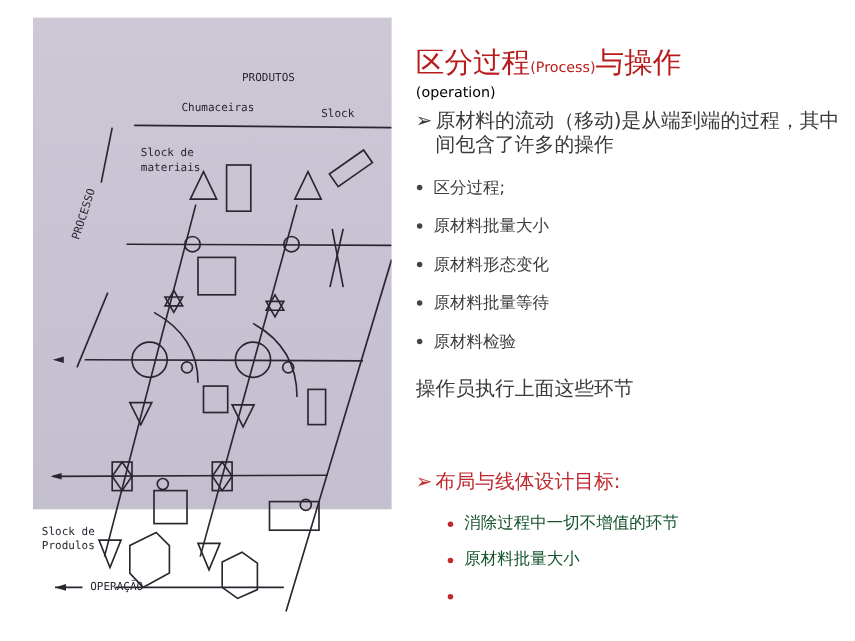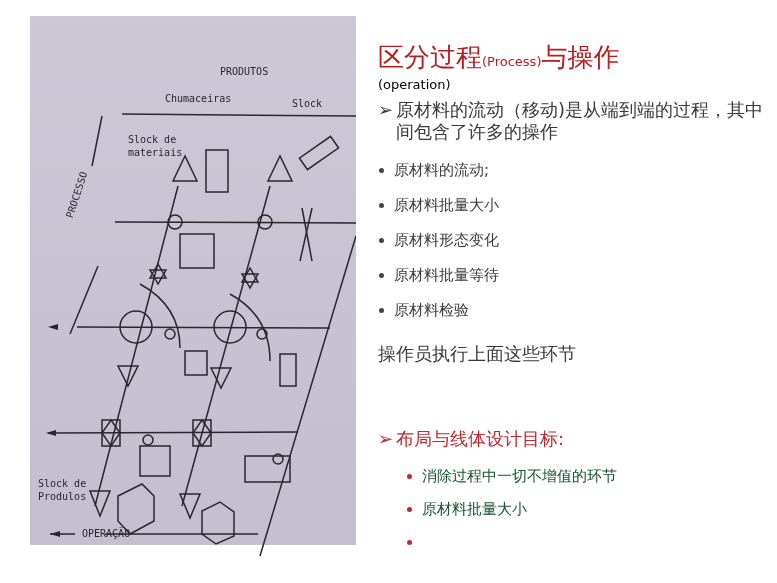--- a/index.html
+++ b/index.html
@@ -1,18 +1,18 @@
 <!DOCTYPE html>
 <html><head>
 <meta charset="utf-8">
 <style>
   html, body { margin:0; padding:0; }
   body { width:777px; height:583px; background:#ffffff; position:relative; overflow:hidden;
          font-family:"DejaVu Sans","Liberation Sans",sans-serif; }
-  .photo { position:absolute; left:30px; top:16px; width:326px; height:529px;
+  .photo { position:absolute; left:30px; top:16px; width:326px; height:447px;
            background:linear-gradient(180deg,#cdc7d6 0%,#c8c2d2 50%,#c4bfcf 100%); }
   .photo svg { position:absolute; left:0; top:0; }
   .lbl { position:absolute; font-family:"DejaVu Sans Mono","Liberation Mono",monospace;
          font-size:10px; color:#2a2530; line-height:12px; }
   .text-col { position:absolute; left:378px; top:40px; width:390px; color:#3a3a3a; }
   .title { font-size:26px; line-height:34px; color:#b91c1c; white-space:nowrap; }
   .title .small { font-size:13px; }
   .subtitle { font-size:13px; line-height:16px; color:#000000; margin-top:-2px; }
   .arrow-para { font-size:18px; line-height:22px; color:#3a3a3a; margin-top:6px;
                 padding-left:18px; position:relative; }
@@ -115,21 +115,21 @@
     <span>区分过程</span><span class="small">(Process)</span><span>与操作</span>
   </div>
   <div class="subtitle">(operation)</div>
 
   <div class="arrow-para">
     <span class="arr">➢</span>
     <span>原材料的流动（移动)是从端到端的过程，其中间包含了许多的操作</span>
   </div>
 
   <ul class="bullets">
-    <li><span class="dot"></span><span>原材料的流动;</span></li>
+    <li><span class="dot"></span><span>区分过程;</span></li>
     <li><span class="dot"></span><span>原材料批量大小</span></li>
     <li><span class="dot"></span><span>原材料形态变化</span></li>
     <li><span class="dot"></span><span>原材料批量等待</span></li>
     <li><span class="dot"></span><span>原材料检验</span></li>
   </ul>
 
   <div class="operator">操作员执行上面这些环节</div>
 
   <div class="goal">
     <span class="arr">➢</span>

